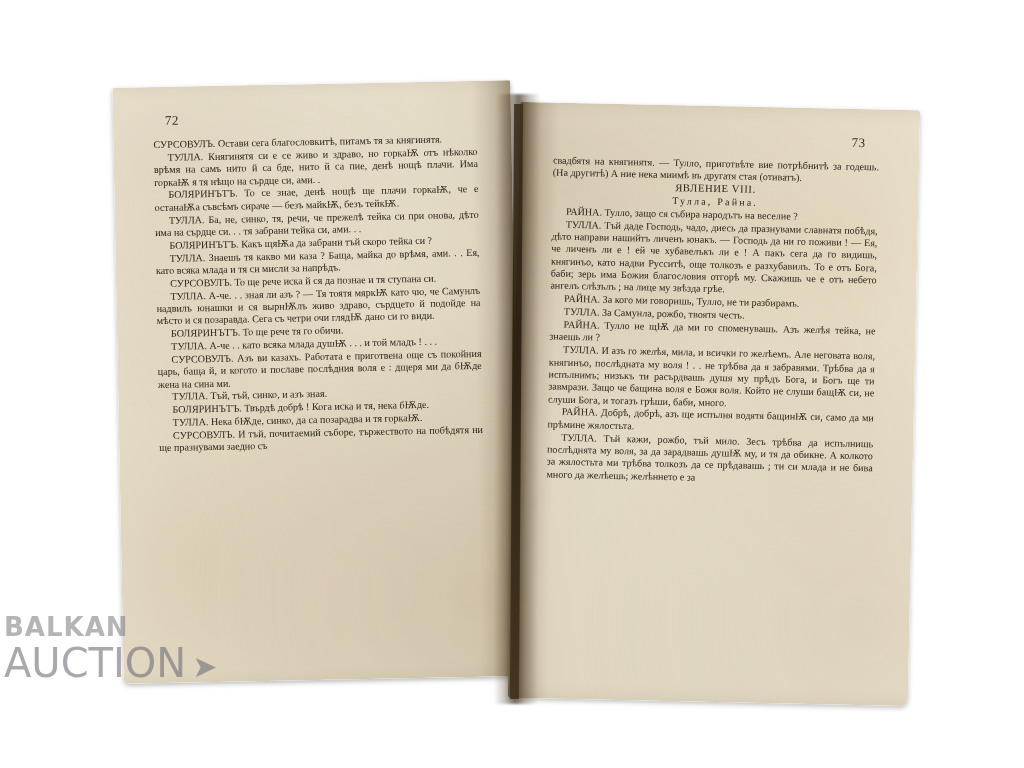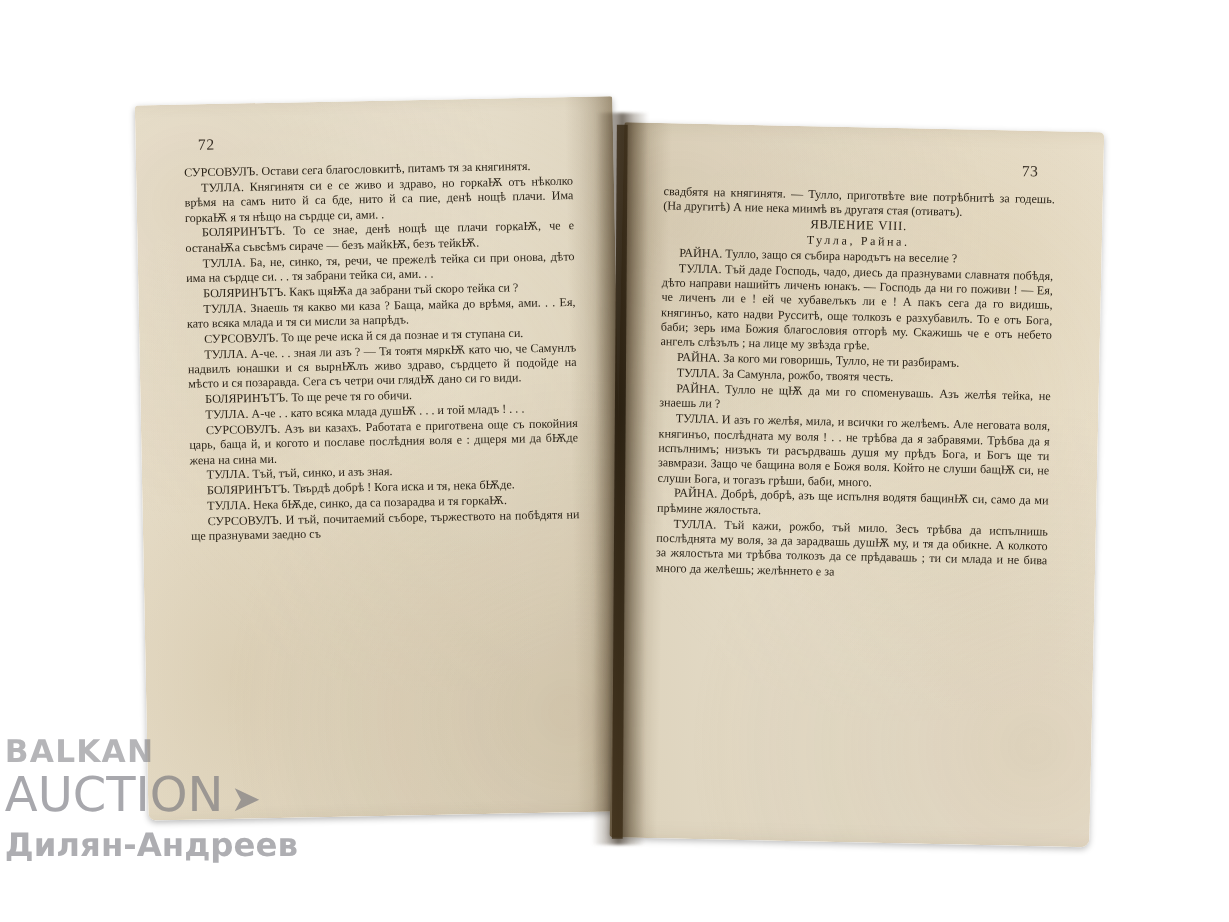--- a/index.html
+++ b/index.html
@@ -291,16 +291,15 @@
 
     <div class="spine"></div>
     <div class="spine-core"></div>
   </div>
 
   <div class="watermark">
     <div class="wm-line1">BALKAN</div>
     <div class="wm-line2">
       <span>AUCTION</span><span class="wm-arrow">➤</span>
     </div>
-    <div class="wm-line3">Дилян-Андреев</div>
   </div>
 
 </div>
 
 </body></html>

